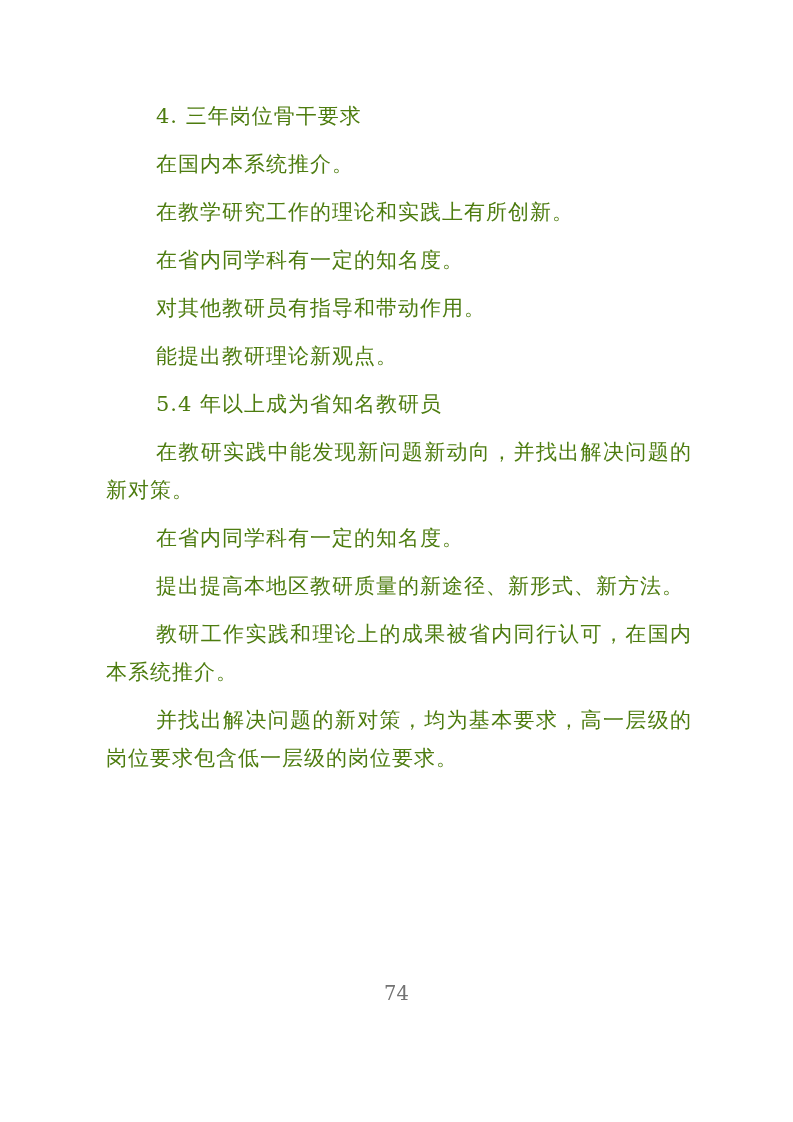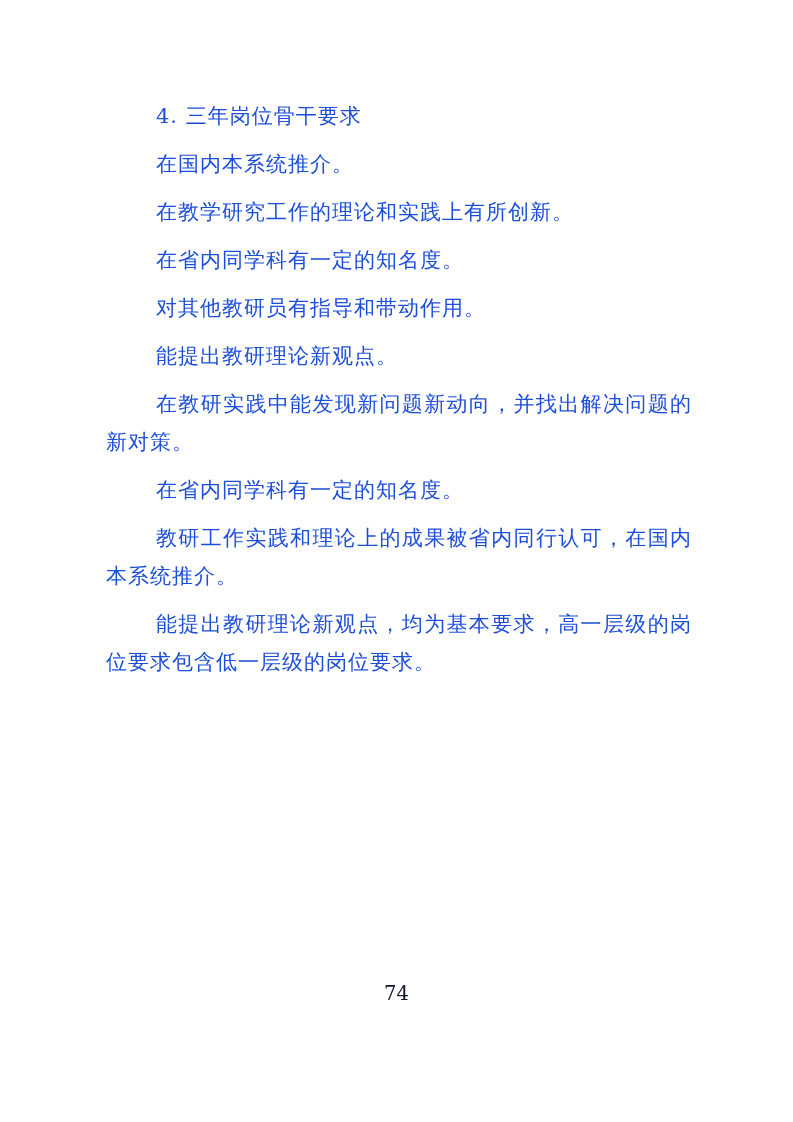--- a/index.html
+++ b/index.html
@@ -20,47 +20,49 @@
     top: 97px;
     left: 106px;
     width: 586px;
   }
   .content p {
     margin: 0 0 10px 0;
     padding: 0;
     font-size: 21px;
     line-height: 38px;
     letter-spacing: 1px;
-    color: #1d4ed8;
+    color: #4d7c0f;
     text-indent: 50px;
     text-align: justify;
     font-weight: 400;
   }
   .footer {
     position: absolute;
     top: 981px;
     left: 0;
     width: 793px;
     text-align: center;
     font-size: 19.5px;
     line-height: 26px;
-    color: #0f172a;
+    color: #737373;
     font-family: "DejaVu Serif", serif;
   }
 </style>
 </head>
 <body>
 
 <div class="page">
   <div class="content">
     <p>4. 三年岗位骨干要求</p>
     <p>在国内本系统推介。</p>
     <p>在教学研究工作的理论和实践上有所创新。</p>
     <p>在省内同学科有一定的知名度。</p>
     <p>对其他教研员有指导和带动作用。</p>
     <p>能提出教研理论新观点。</p>
+    <p>5.4 年以上成为省知名教研员</p>
     <p>在教研实践中能发现新问题新动向，并找出解决问题的新对策。</p>
     <p>在省内同学科有一定的知名度。</p>
+    <p>提出提高本地区教研质量的新途径、新形式、新方法。</p>
     <p>教研工作实践和理论上的成果被省内同行认可，在国内本系统推介。</p>
-    <p>能提出教研理论新观点，均为基本要求，高一层级的岗位要求包含低一层级的岗位要求。</p>
+    <p>并找出解决问题的新对策，均为基本要求，高一层级的岗位要求包含低一层级的岗位要求。</p>
   </div>
   <div class="footer">74</div>
 </div>
 
 </body></html>

